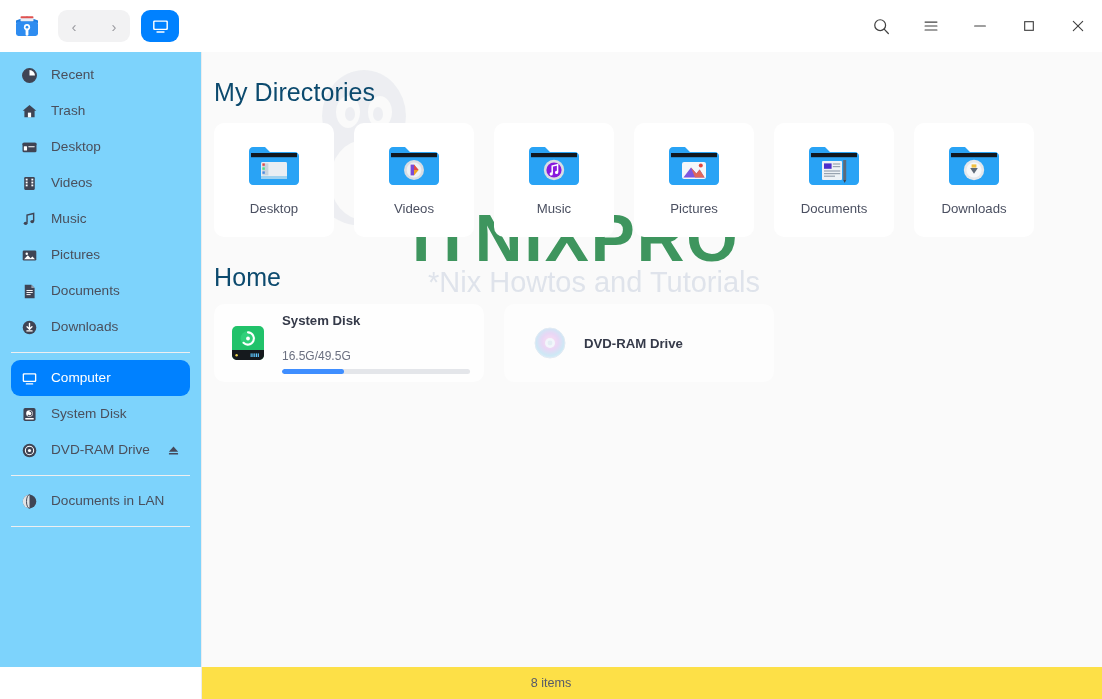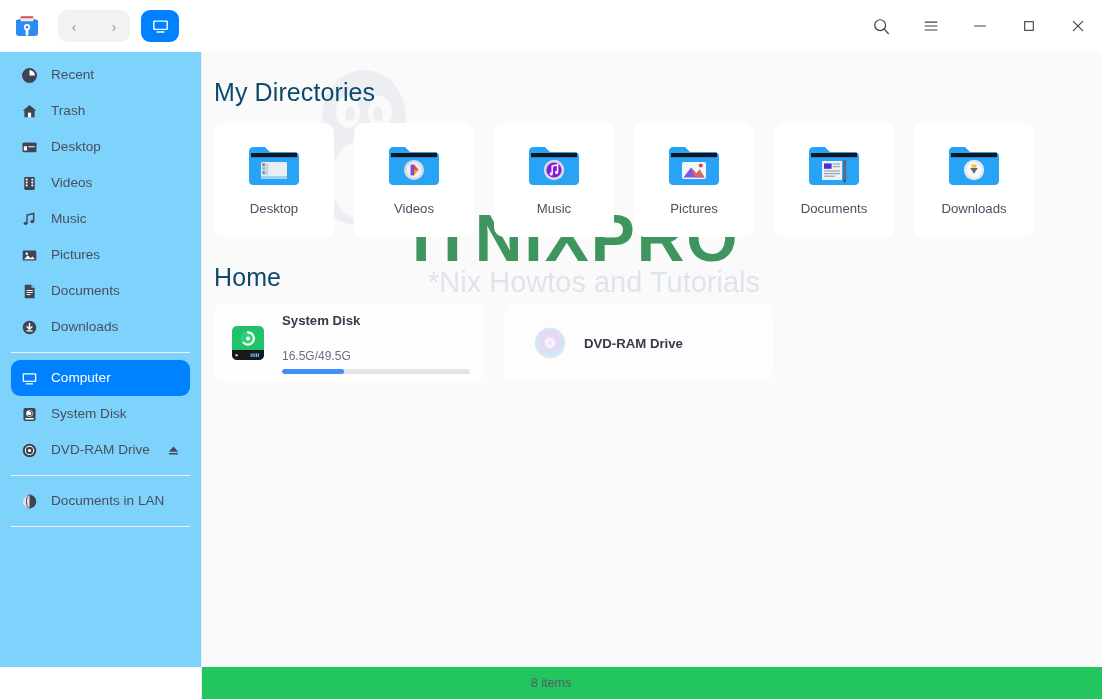--- a/index.html
+++ b/index.html
@@ -274,21 +274,21 @@
     top: 2px;
     width: 200px;
     height: 180px;
     opacity: .55;
   }
 
   
   .statusbar {
     height: 32px;
     min-height: 32px;
-    background: #22c55e;
+    background: #fde047;
     display: flex;
     align-items: center;
     justify-content: center;
     font-size: 12.6px;
     color: #55596a;
     position: relative;
     z-index: 10;
   }
   .statusbar .sb-left-pad { position: absolute; left: 0; top:0; bottom:0; width: 202px; background: #ffffff; border-right: 1px solid #ececed;}
   .sb-text { position: relative; z-index: 2; }

